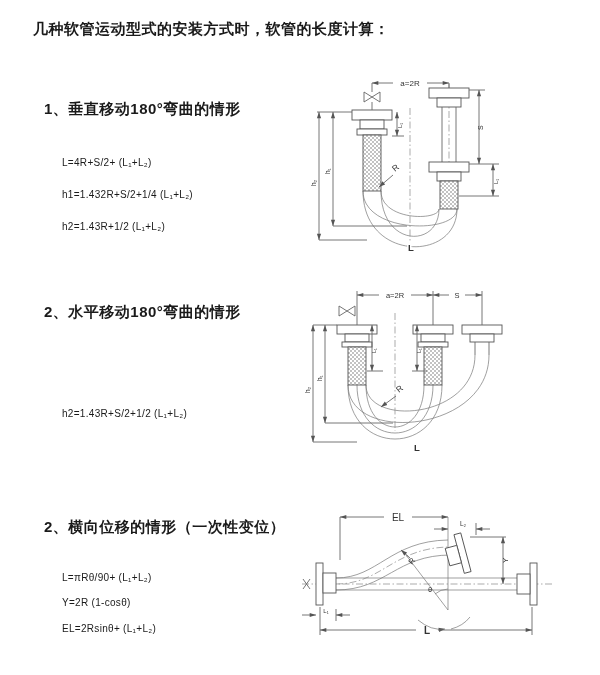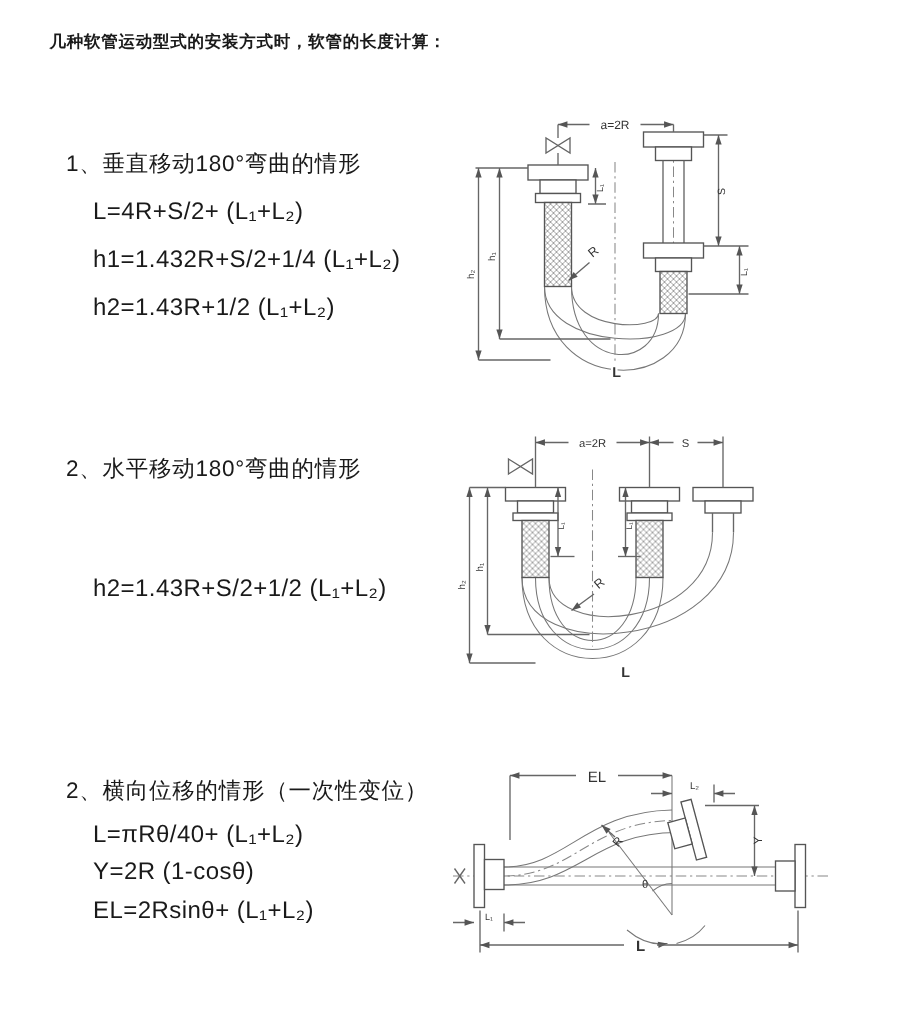--- a/index.html
+++ b/index.html
@@ -1,20 +1,20 @@
 <!DOCTYPE html>
 <html><head>
 <meta charset="utf-8">
 <style>
   html,body{margin:0;padding:0;background:#fff;}
   .page{position:relative;width:600px;height:675px;background:#fff;overflow:hidden;
         font-family:"Liberation Sans","DejaVu Sans",sans-serif;color:#1a1a1a;}
-  .title{position:absolute;left:33px;top:20px;font-size:11px;font-weight:bold;letter-spacing:.5px;}
-  .sec-heading{position:absolute;font-size:15px;font-weight:normal;letter-spacing:.5px;text-align:center;}
-  .formula{position:absolute;font-size:16px;letter-spacing:.3px;}
+  .title{position:absolute;left:33px;top:20px;font-size:15px;font-weight:bold;letter-spacing:.5px;}
+  .sec-heading{position:absolute;font-size:15px;font-weight:bold;letter-spacing:.5px;text-align:center;}
+  .formula{position:absolute;font-size:10px;letter-spacing:.3px;margin-top:24px;}
   svg.diag{position:absolute;}
   svg.diag text{font-family:"Liberation Sans","DejaVu Sans",sans-serif;fill:#333;}
   svg.diag .ln{stroke:#666;stroke-width:.9;fill:none;}
   svg.diag .thin{stroke:#777;stroke-width:.7;fill:none;}
   svg.diag .blk{stroke:#555;stroke-width:.9;fill:#fff;}
   svg.diag .braid{stroke:#555;stroke-width:.9;fill:url(#braid);}
   svg.diag .cl{stroke:#888;stroke-width:.7;fill:none;stroke-dasharray:7 2.5 1.5 2.5;}
 </style>
 </head>
 <body>
@@ -37,21 +37,21 @@
 
   <div class="sec-heading" style="left:44px;top:100px">1、垂直移动180°弯曲的情形</div>
   <div class="formula" style="left:62px;top:133px">L=4R+S/2+ (L₁+L₂)</div>
   <div class="formula" style="left:62px;top:165px">h1=1.432R+S/2+1/4 (L₁+L₂)</div>
   <div class="formula" style="left:62px;top:197px">h2=1.43R+1/2 (L₁+L₂)</div>
 
   <div class="sec-heading" style="left:44px;top:303px">2、水平移动180°弯曲的情形</div>
   <div class="formula" style="left:62px;top:384px">h2=1.43R+S/2+1/2 (L₁+L₂)</div>
 
   <div class="sec-heading" style="left:44px;top:518px">2、横向位移的情形（一次性变位）</div>
-  <div class="formula" style="left:62px;top:548px">L=πRθ/40+ (L₁+L₂)</div>
+  <div class="formula" style="left:62px;top:548px">L=πRθ/90+ (L₁+L₂)</div>
   <div class="formula" style="left:62px;top:573px">Y=2R (1-cosθ)</div>
   <div class="formula" style="left:62px;top:599px">EL=2Rsinθ+ (L₁+L₂)</div>
 
   <svg class="diag" style="left:309px;top:66px" width="222" height="192" viewBox="0 0 222 192">
 
     <g>
       <path class="thin" d="M72,125 C72,155 130,155 130,143"></path>
       <path class="thin" d="M54,125 C54,168 148,168 148,143"></path>
       <path class="thin" d="M72,125 C72,182 130,182 130,143"></path>
       <path class="thin" d="M54,125 C54,196 148,196 148,143"></path>

